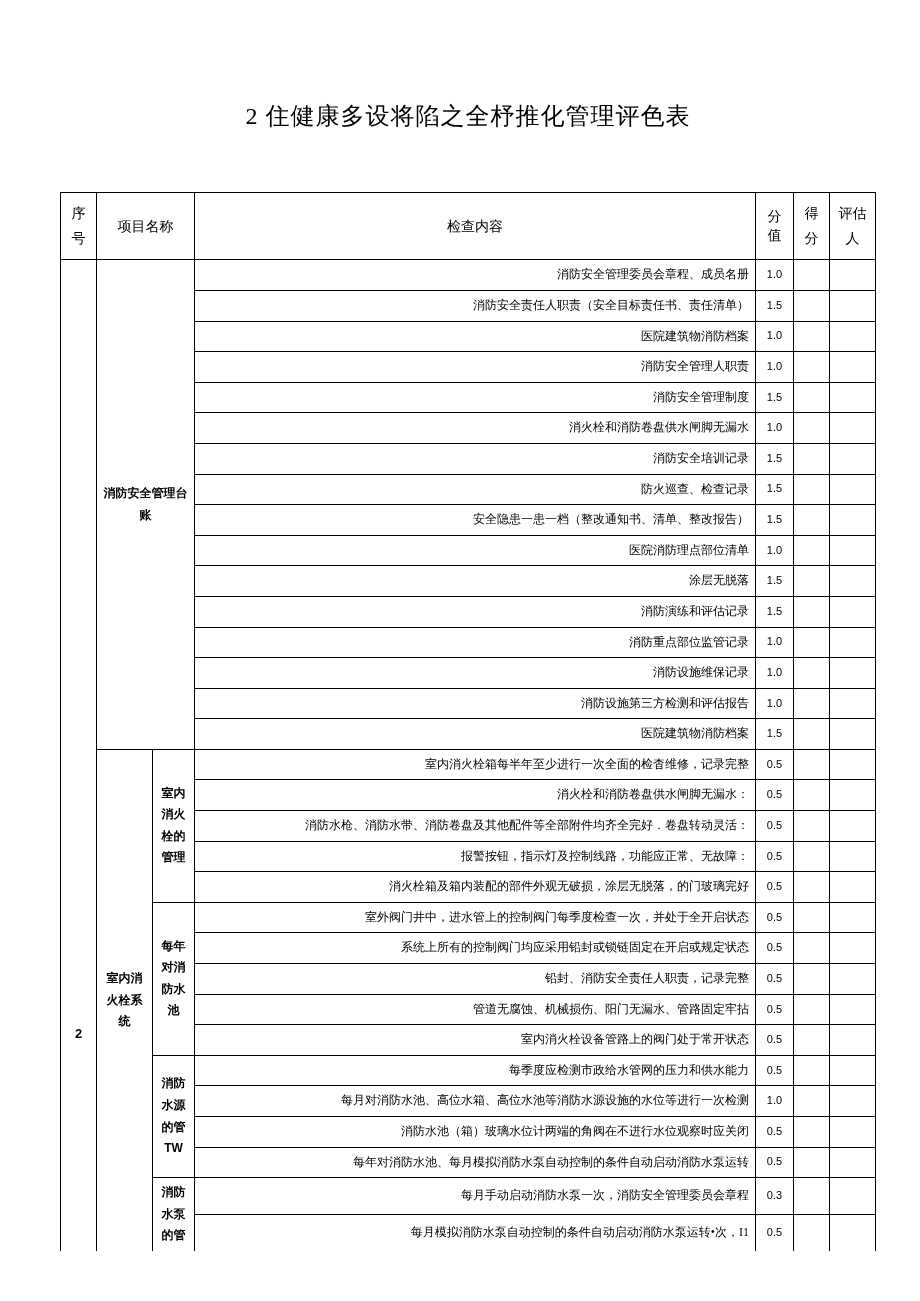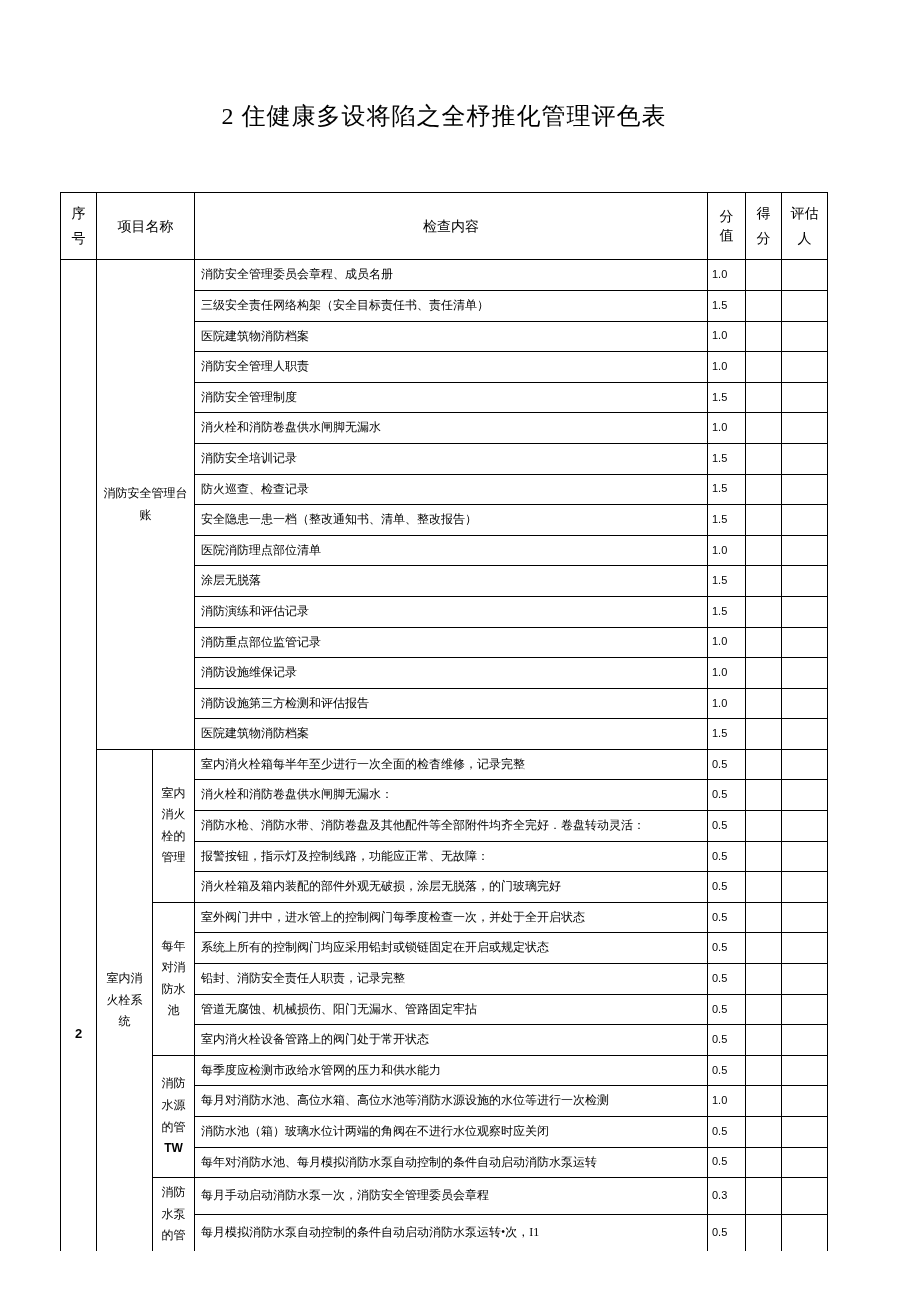--- a/index.html
+++ b/index.html
@@ -5,21 +5,21 @@
     body {
       font-family: "SimSun", "宋体", serif;
       margin: 0;
       padding: 0;
       background: #fff;
       color: #000;
     }
     .page {
       width: 920px;
       margin: 0 auto;
-      padding: 100px 92px 40px 60px;
+      padding: 100px 44px 40px 60px;
       box-sizing: border-box;
     }
     h1 {
       text-align: center;
       font-size: 24px;
       font-weight: normal;
       margin: 0 0 60px 0;
       letter-spacing: 1px;
     }
     table {
@@ -37,25 +37,25 @@
     }
     th {
       font-weight: normal;
       font-size: 14px;
       padding: 8px 4px;
       text-align: center;
     }
     .col-seq { width: 36px; text-align: center; }
     .col-cat { width: 56px; text-align: center; }
     .col-sub { width: 42px; text-align: center; }
-    .col-content { width: auto; padding-left: 6px; padding-right: 6px; }
-    .col-score { width: 38px; text-align: left; font-family: Arial, sans-serif; font-size: 11px; }
+    .col-content { width: auto; padding-left: 6px; padding-right: 6px; text-align: right; }
+    .col-score { width: 38px; text-align: center; font-family: Arial, sans-serif; font-size: 11px; }
     .col-got { width: 36px; text-align: center; }
     .col-eval { width: 46px; text-align: center; }
-    .center { text-align: center; }
+    .center { text-align: center; font-weight: bold; }
     .no-border-bottom { border-bottom: none; }
     .score-header { line-height: 1.4; }
   </style>
 </head>
 <body>
 
 <div class="page">
   <h1>2 住健康多设将陷之全杼推化管理评色表</h1>
 
   <table>
@@ -81,21 +81,21 @@
     <tbody id="tbody">
         <tr>
           <td class="center no-border-bottom" rowspan="32" style="vertical-align: middle; padding-top: 560px; font-weight: bold; font-family: Arial; font-size: 13px;">2</td>
           <td class="center" colspan="2" rowspan="16">消防安全管理台账</td>
           <td class="col-content">消防安全管理委员会章程、成员名册</td>
           <td class="col-score">1.0</td>
           <td class="col-got"></td>
           <td class="col-eval"></td>
         </tr>
         <tr>
-          <td class="col-content">三级安全责任网络构架（安全目标责任书、责任清单）</td>
+          <td class="col-content">消防安全责任人职责（安全目标责任书、责任清单）</td>
           <td class="col-score">1.5</td>
           <td class="col-got"></td>
           <td class="col-eval"></td>
         </tr>
         <tr>
           <td class="col-content">医院建筑物消防档案</td>
           <td class="col-score">1.0</td>
           <td class="col-got"></td>
           <td class="col-eval"></td>
         </tr>

